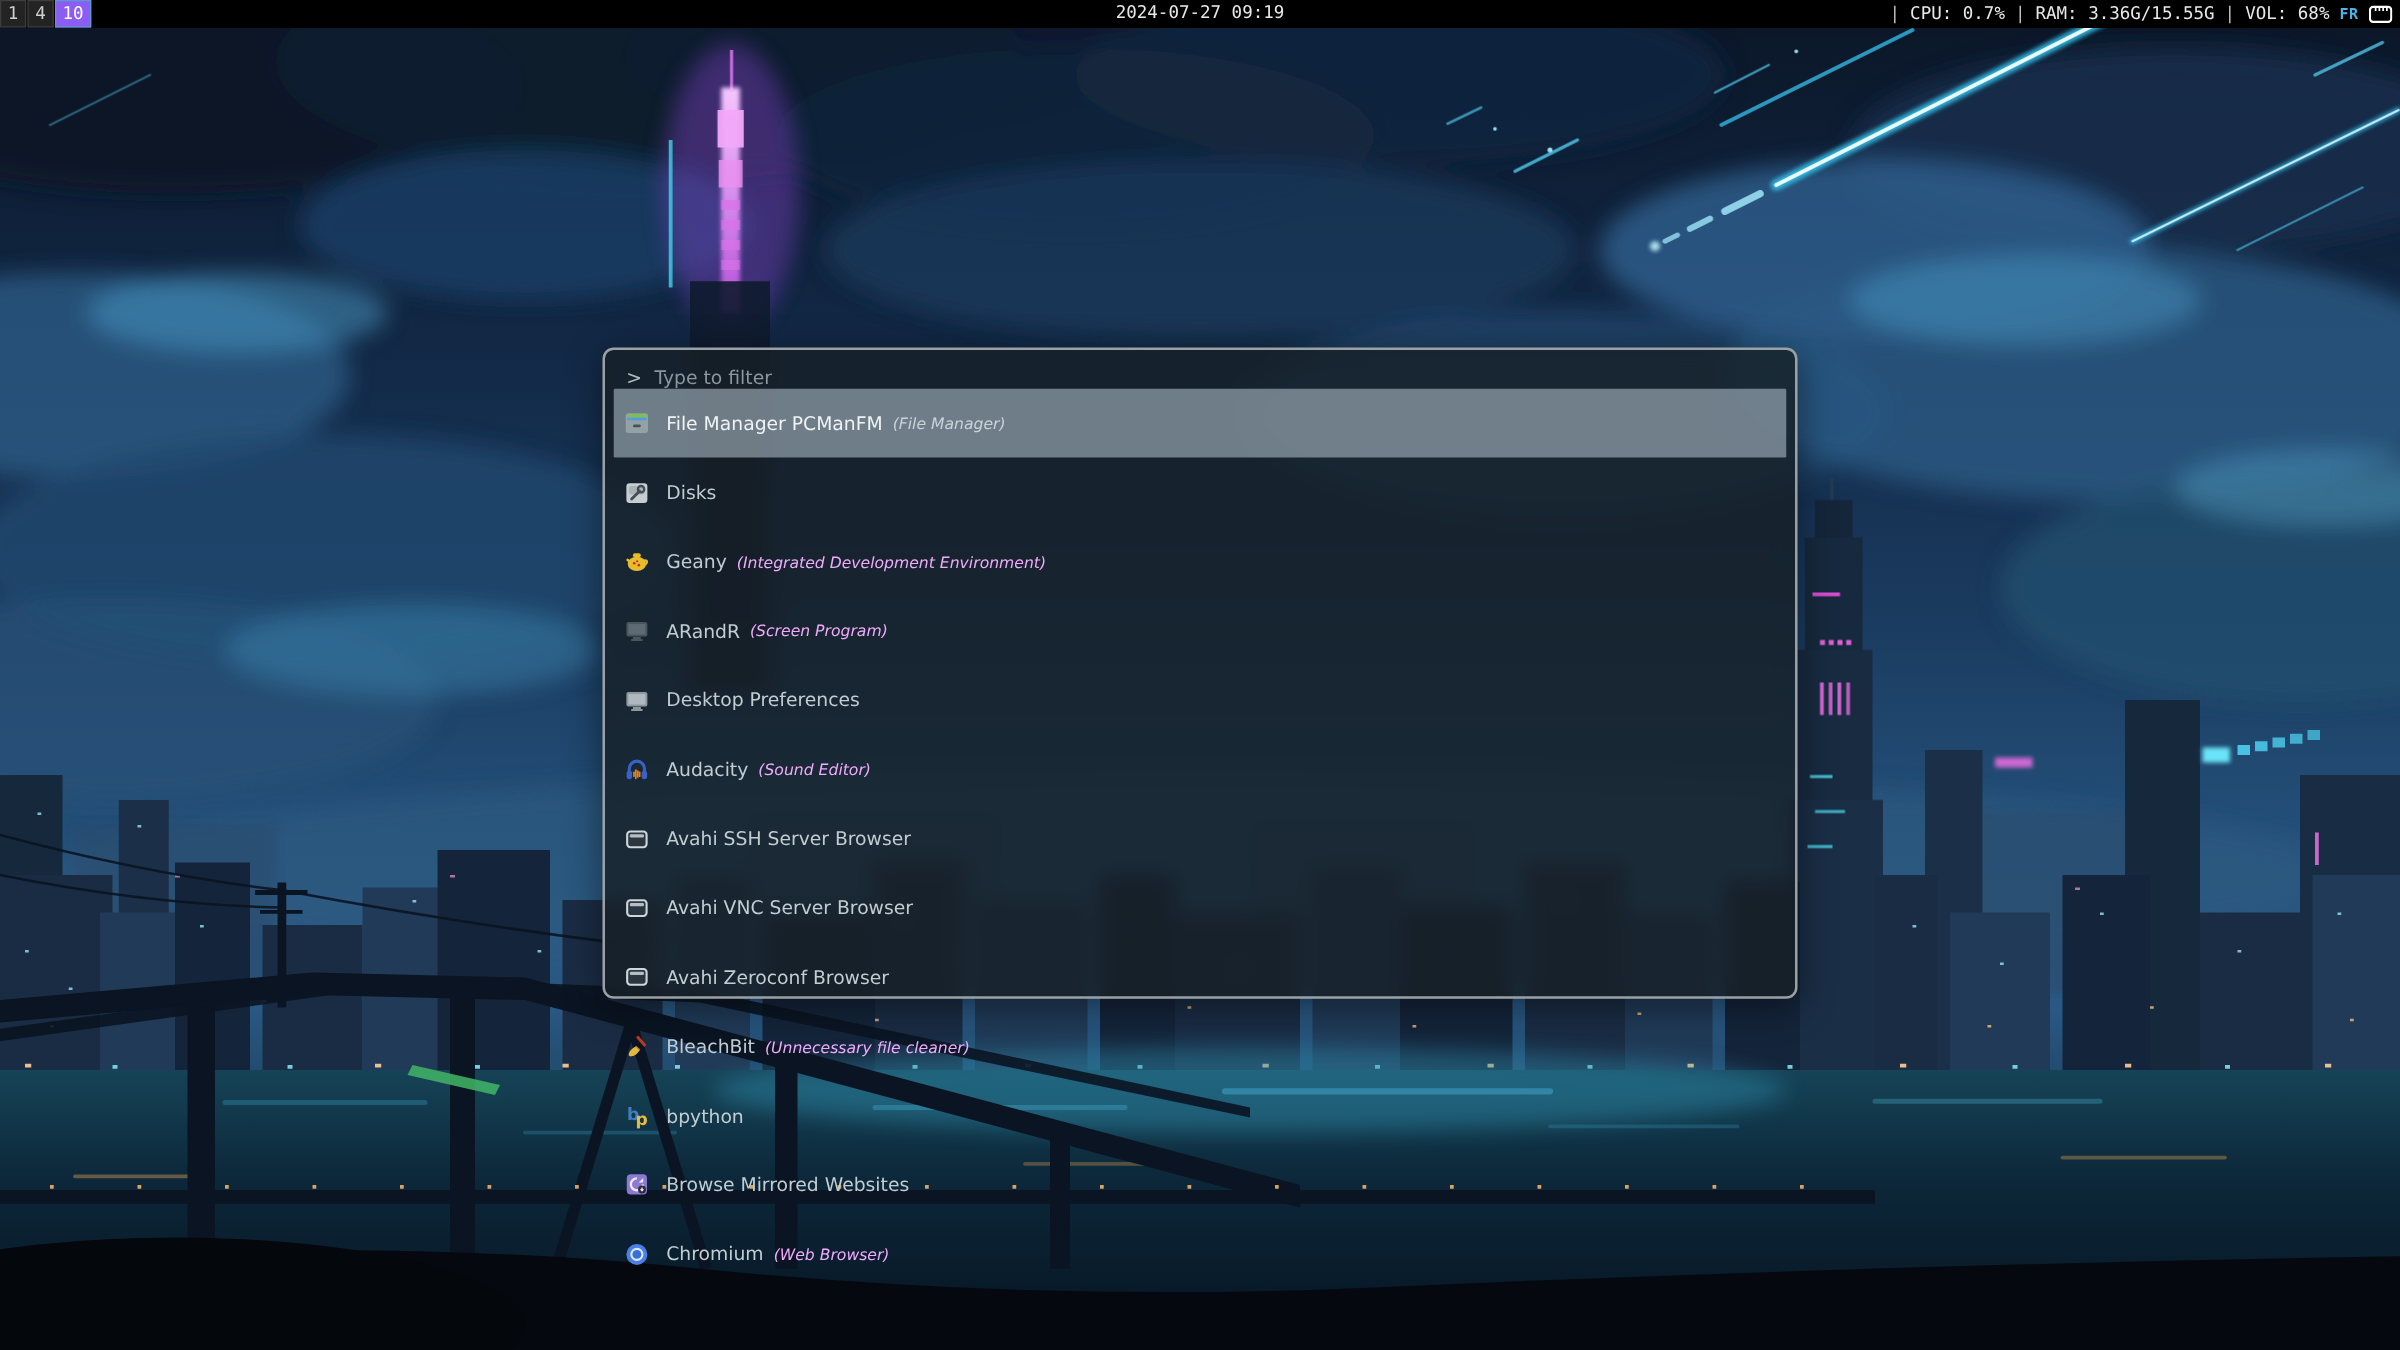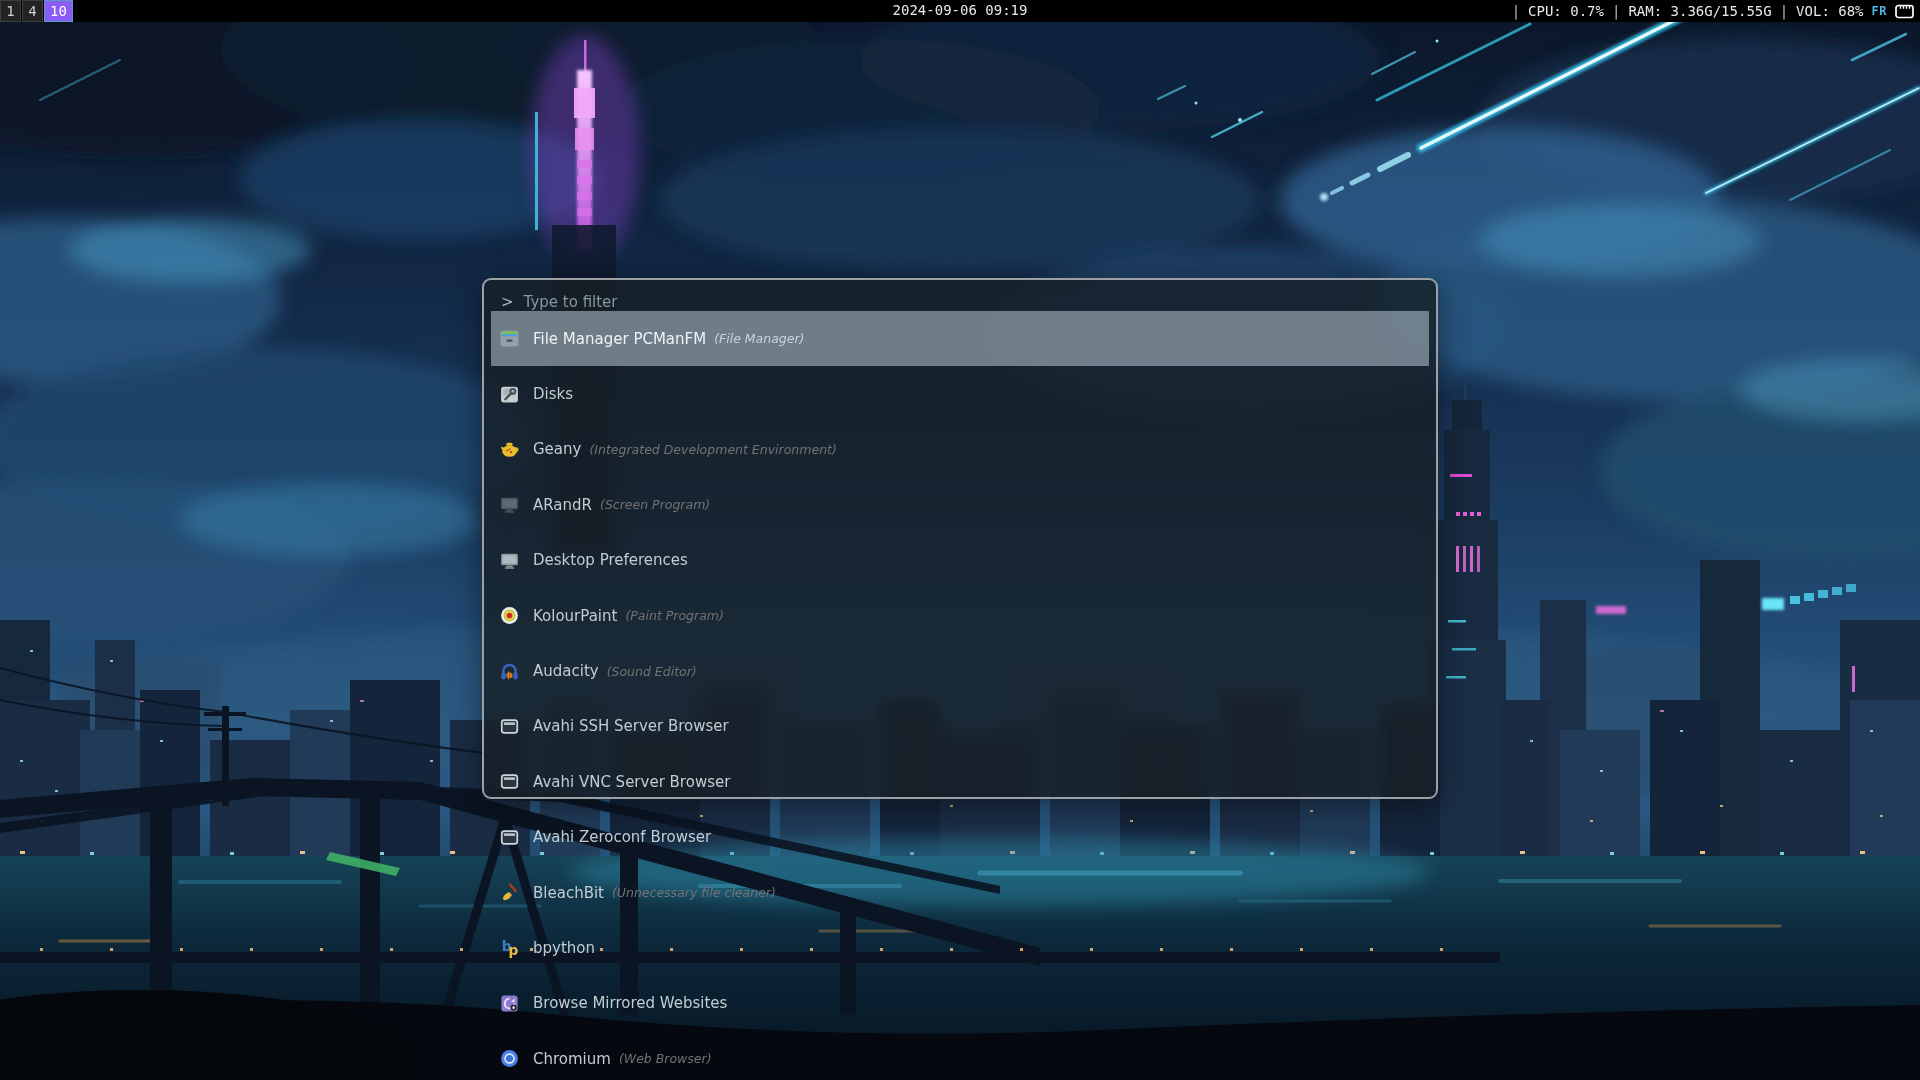--- a/index.html
+++ b/index.html
@@ -50,21 +50,21 @@
   .placeholder{color:#8a979e;}
   .list{flex:1;display:flex;flex-direction:column;}
   .row{
     height:31.4px;display:flex;align-items:center;padding:12px 8px;
     color:#c2cdd2;font-size:15px;border-radius:1px;
   }
   .row.selected{background:rgba(168,182,194,.62);color:#eef3f5;}
   .icon{width:21px;height:21px;margin-right:13px;flex:none;display:flex;align-items:center;justify-content:center;}
   .icon svg{width:21px;height:21px;display:block;}
   .iname{white-space:nowrap;}
-  .idesc{font-style:italic;font-size:12.5px;color:#737373;margin-left:8px;white-space:nowrap;}
+  .idesc{font-style:italic;font-size:12.5px;color:#f0abfc;margin-left:8px;white-space:nowrap;}
   .row.selected .idesc{color:#c9d3da;}
 </style>
 </head>
 <body>
 
 <div class="screen">
 
   <svg class="wall" viewBox="0 0 1920 1080" preserveAspectRatio="none">
     <defs>
       <linearGradient id="sky" x1="0" y1="0" x2="0" y2="1">
@@ -356,21 +356,21 @@
     <path d="M0,1080 L0,1010 Q300,988 560,1015 Q830,1042 1100,1030 Q1500,1012 1920,1005 L1920,1080 Z" fill="#05090f"></path>
     <ellipse cx="140" cy="1060" rx="280" ry="70" fill="#04080d"></ellipse>
   </svg>
 
   <div class="topbar">
     <div class="workspaces">
         <span class="ws">1</span>
         <span class="ws">4</span>
         <span class="ws active">10</span>
       </div>
-    <div class="clock">2024-09-06 09:19</div>
+    <div class="clock">2024-07-27 09:19</div>
     <div class="status">
       <span style="display:flex;align-items:center;gap:8px;">
           <span class="sep">|</span>
           <span class="stat">CPU: 0.7%</span>
           <span class="sep">|</span>
           <span class="stat">RAM: 3.36G/15.55G</span>
           <span class="sep">|</span>
           <span class="stat">VOL: 68%</span>
         </span>
       <span class="kb">FR</span>
@@ -450,32 +450,20 @@
               <rect x="2" y="3.5" width="16" height="11" rx="1.5" fill="#8d979d"></rect>
               <rect x="3.5" y="5" width="13" height="8" fill="#aeb8be"></rect>
               <rect x="7" y="14.8" width="6" height="1.6" fill="#8d979d"></rect>
               <rect x="5.5" y="16.4" width="9" height="1.5" rx=".7" fill="#8d979d"></rect>
             </svg>
           </span>
       <span class="iname">Desktop Preferences</span>
 
     </div>
 
-    <div class="row">
-      <span class="icon">
-            <svg viewBox="0 0 20 20">
-              <circle cx="10" cy="10" r="8" fill="#ececec"></circle>
-              <circle cx="10" cy="10" r="5.6" fill="#b5c93e"></circle>
-              <circle cx="10" cy="10" r="4.3" fill="#e8d24a"></circle>
-              <circle cx="10" cy="10" r="2.7" fill="#cf2b24"></circle>
-            </svg>
-          </span>
-      <span class="iname">KolourPaint</span>
-      <span class="idesc">(Paint Program)</span>
-    </div>
 
 
     <div class="row">
       <span class="icon">
             <svg viewBox="0 0 20 20">
               <path d="M4.2 12.5 V9.5 a5.8 5.8 0 0 1 11.6 0 v3" stroke="#3a62c4" stroke-width="2.4" fill="none"></path>
               <rect x="2.2" y="11" width="4.2" height="6.5" rx="2.1" fill="#3a62c4"></rect>
               <rect x="13.6" y="11" width="4.2" height="6.5" rx="2.1" fill="#3a62c4"></rect>
               <g stroke="#e8821e" stroke-width="1.3" stroke-linecap="round">
                 <path d="M7.8 12.2 v3"></path>

